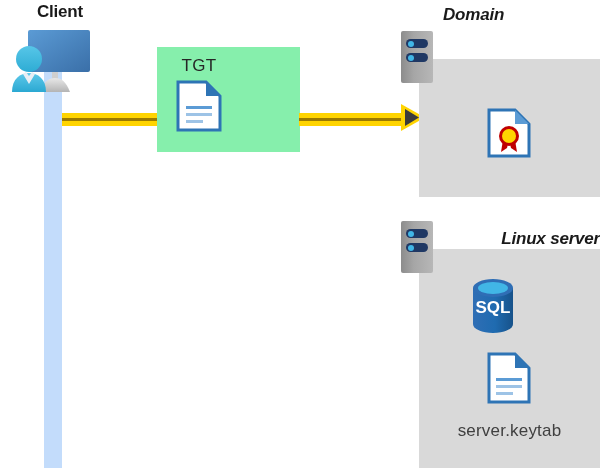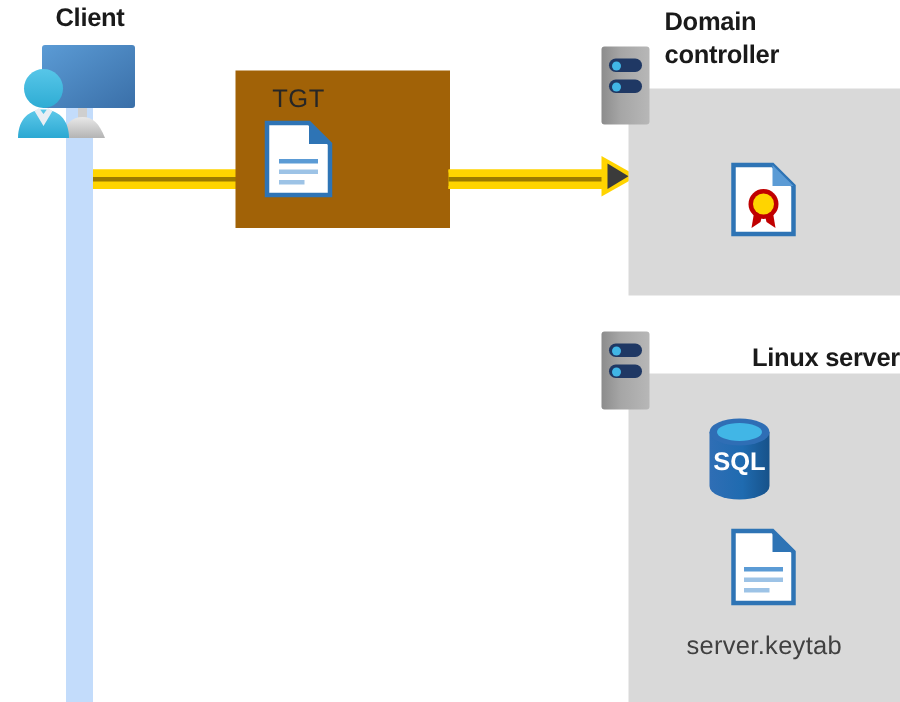--- a/index.html
+++ b/index.html
@@ -49,21 +49,21 @@
     width: 92px;
     height: 70px;
   }
 
   
   #token-box {
     left: 157px;
     top: 47px;
     width: 143px;
     height: 105px;
-    background: #a16207;
+    background: #86efac;
   }
   .token-col {
     position: absolute;
     top: 8px;
     width: 56px;
     text-align: center;
   }
   .token-col.tgt { left: 14px; }
   .token-col.spn { left: 74px; }
   .token-label {
@@ -136,20 +136,21 @@
   #dc-server    { left: 401px; top: 31px; }
   #linux-server { left: 401px; top: 221px; }
 
   
   .panel-title {
     font-size: 17px;
     font-weight: bold;
     color: #1a1a1a;
     line-height: 22px;
     letter-spacing: -0.2px;
+    font-style: italic;
   }
   #dc-title    { left: 443px; top: 4px;   width: 157px; }
   #linux-title { left: 452px; top: 228px; width: 148px; text-align: right; }
 
   
   #cert-icon  { left: 487px; top: 108px; }
   #sql-icon   { left: 465px; top: 277px; }
   #keytab-doc { left: 487px; top: 352px; }
 
   #keytab-label {
@@ -235,21 +236,20 @@
     <svg width="26" height="29" viewBox="0 0 26 29" xmlns="http://www.w3.org/2000/svg">
       <path d="M1 1 L25 14.5 L1 28 Z" fill="#ffd400"></path>
       <path d="M5 6 L19 14.5 L5 23 Z" fill="#3b3b3b"></path>
     </svg>
   </div>
 
   <div class="abs panel" id="dc-panel"></div>
 
   <div class="abs panel-title" id="dc-title">
     <div>Domain</div>
-    <div>controller</div>
   </div>
 
   <div class="abs server-icon" id="dc-server">
     <div class="bay b1">
       <div class="led"></div>
     </div>
     <div class="bay b2">
       <div class="led"></div>
     </div>
   </div>

